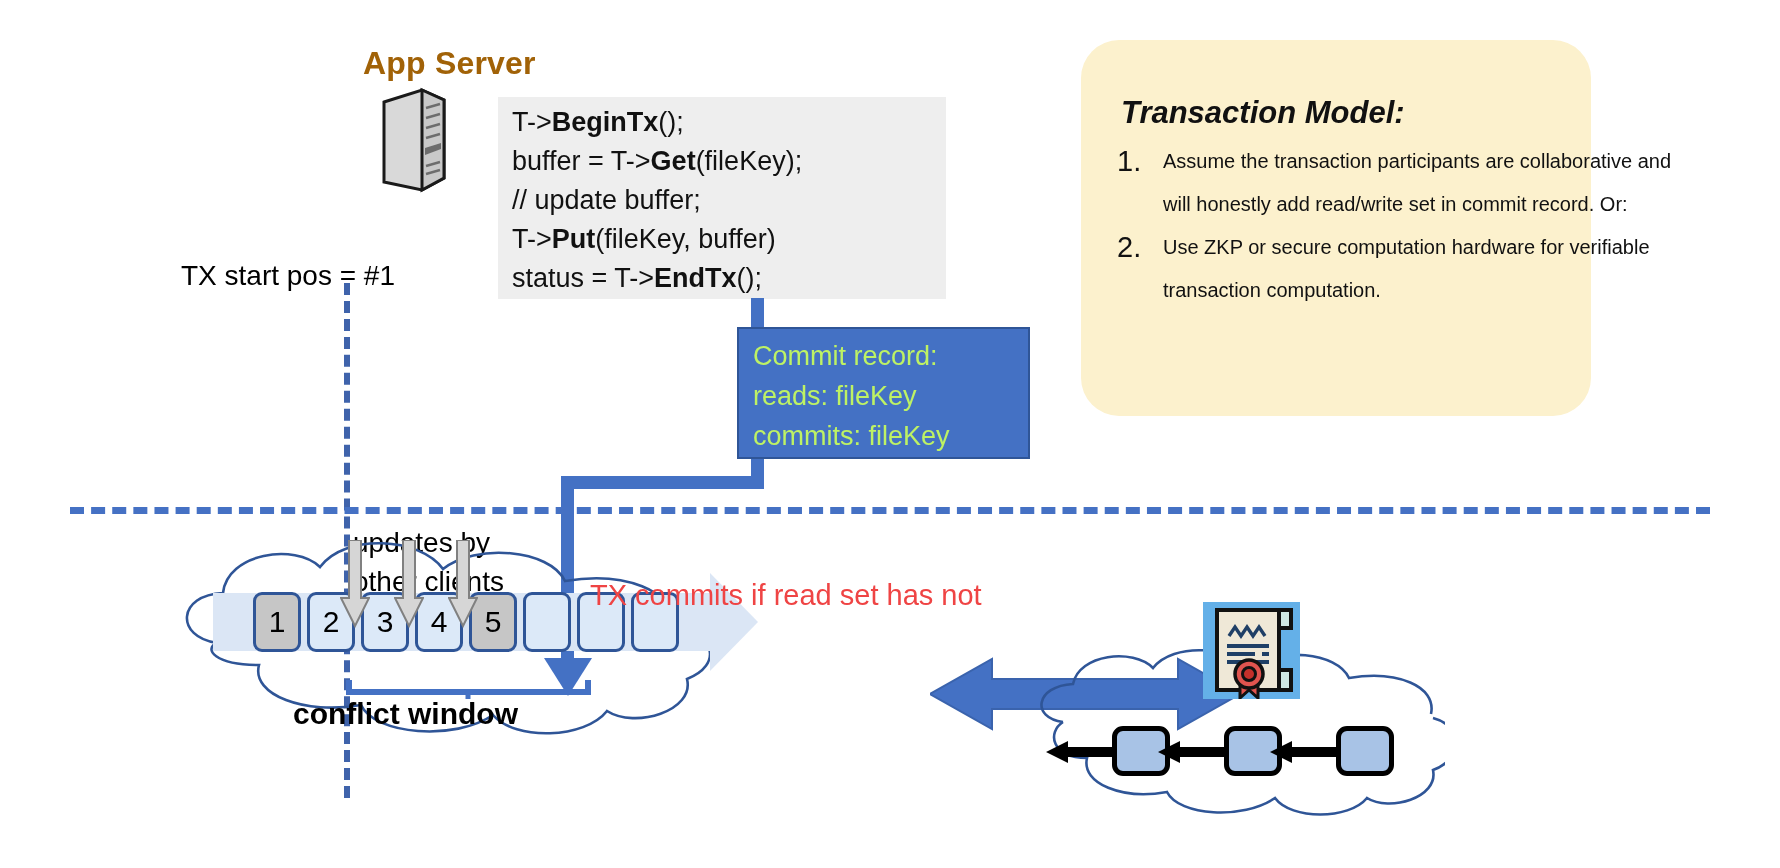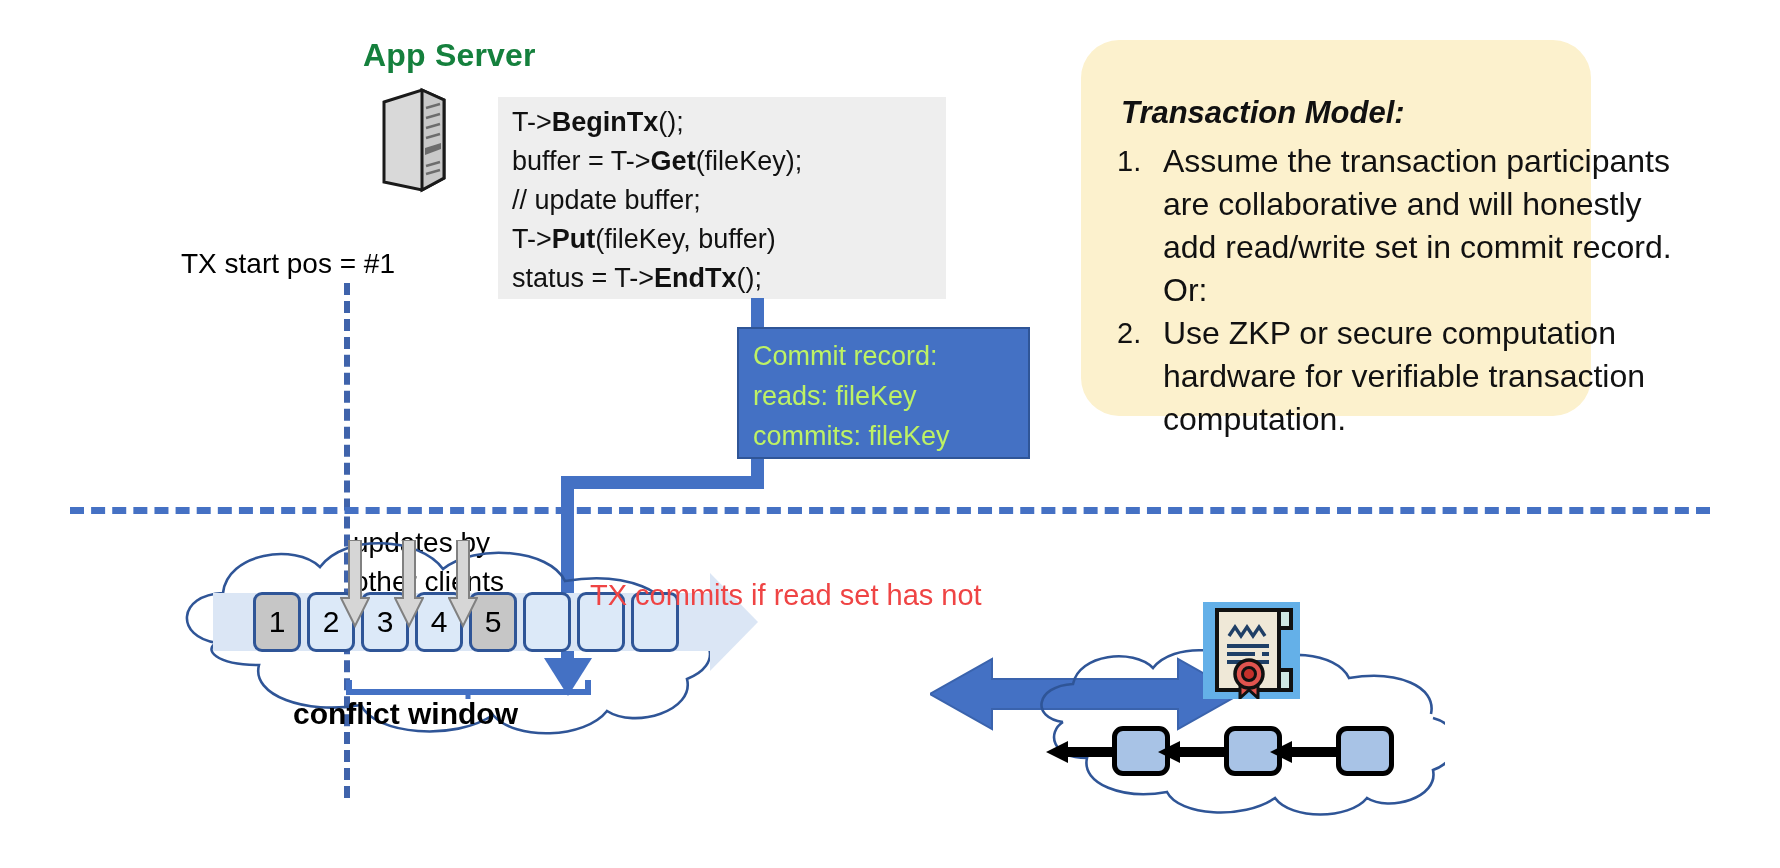--- a/index.html
+++ b/index.html
@@ -6,41 +6,41 @@
   html, body {
     width: 1780px; height: 868px;
     background: #ffffff;
     font-family: "Liberation Sans", sans-serif;
     overflow: hidden;
   }
   #stage { position: relative; width: 1780px; height: 868px; }
 
   
   #app-server-title {
-    position: absolute; left: 363px; top: 37px;
-    font-size: 32px; font-weight: bold; color: #15803d;
+    position: absolute; left: 363px; top: 45px;
+    font-size: 32px; font-weight: bold; color: #a16207;
     letter-spacing: .2px;
   }
   #server-icon { position: absolute; left: 378px; top: 86px; width: 70px; height: 108px; }
 
   
   #code-block {
     position: absolute; left: 498px; top: 97px;
     width: 448px; height: 202px;
     background: #eeeeee;
     padding: 6px 12px 10px 14px;
   }
   #code-block .line {
     font-size: 27px; line-height: 39px; color: #111; white-space: pre;
   }
   #code-block .line b { font-weight: bold; }
 
   
   #tx-start-label {
-    position: absolute; left: 181px; top: 248px;
+    position: absolute; left: 181px; top: 260px;
     font-size: 28px; color: #000; white-space: nowrap;
   }
 
   
   #tx-start-line {
     position: absolute; left: 344px; top: 283px;
     width: 0; height: 515px;
     border-left: 6px dashed #3f63ab;
   }
 
@@ -93,21 +93,21 @@
   }
   #tm-title {
     position: absolute; left: 40px; top: 55px;
     font-size: 31px; font-style: italic; font-weight: bold; color: #111;
   }
   #tm-list { position: absolute; left: 36px; top: 100px; width: 580px; }
   #tm-list .tm-item { display: flex; margin-bottom: 0px; }
   #tm-list .tm-num {
     width: 46px; flex: none; font-size: 29px; line-height: 43px; color: #111;
   }
-  #tm-list .tm-text { font-size: 32px; line-height: 43px; color: #111; }
+  #tm-list .tm-text { font-size: 20px; line-height: 43px; color: #111; }
 
   
   #updates-label {
     position: absolute; left: 353px; top: 523px;
     font-size: 28px; line-height: 39px; color: #000;
   }
 
   
   #tx-commits-note {
     position: absolute; left: 590px; top: 574px;

